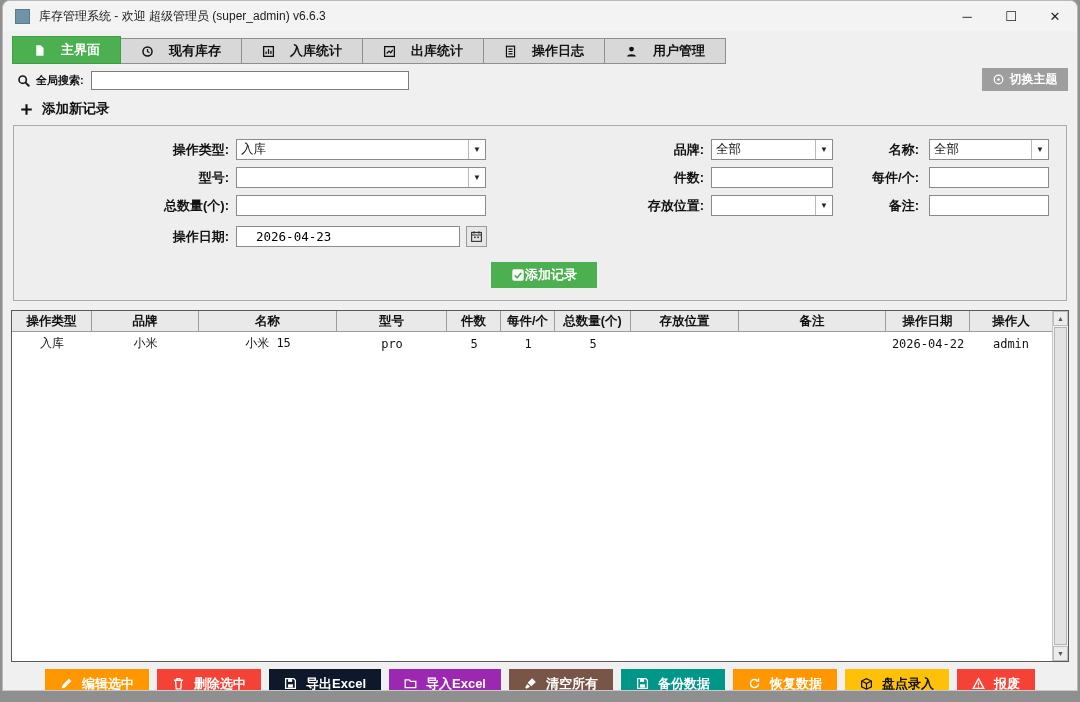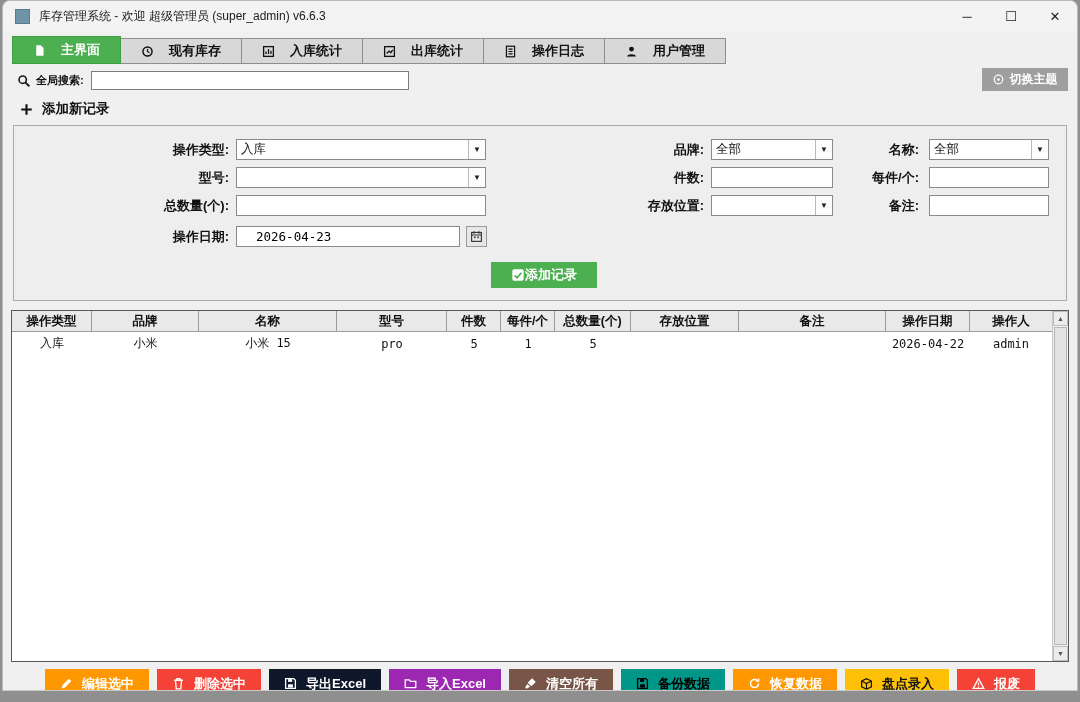--- a/index.html
+++ b/index.html
@@ -317,21 +317,21 @@
     </button>
     <button class="action-btn" style="background: rgb(121, 85, 72); color: rgb(255, 255, 255);">
       <span style="display:flex">
         <svg viewBox="0 0 16 16">
             <path d="M10 1.5l4.5 4.5-5.5 5.5-4.5-4.5z" fill="currentColor"></path>
             <path d="M4 8.5L1.5 13l1.5 1.5L7.5 12z" fill="currentColor"></path>
           </svg>
       </span>
       <span>清空所有</span>
     </button>
-    <button class="action-btn" style="background: rgb(0, 150, 136); color: #000000;">
+    <button class="action-btn" style="background: rgb(0, 150, 136); color: #ffffff;">
       <span style="display:flex">
         <svg viewBox="0 0 16 16">
             <path d="M2 2h10l2 2v10H2z" fill="none" stroke="currentColor" stroke-width="1.6"></path>
             <rect x="5" y="9" width="6" height="4" fill="currentColor"></rect>
             <rect x="5" y="2.6" width="5" height="3.4" fill="currentColor"></rect>
           </svg>
       </span>
       <span>备份数据</span>
     </button>
     <button class="action-btn" style="background: rgb(255, 152, 0); color: rgb(255, 255, 255);">

